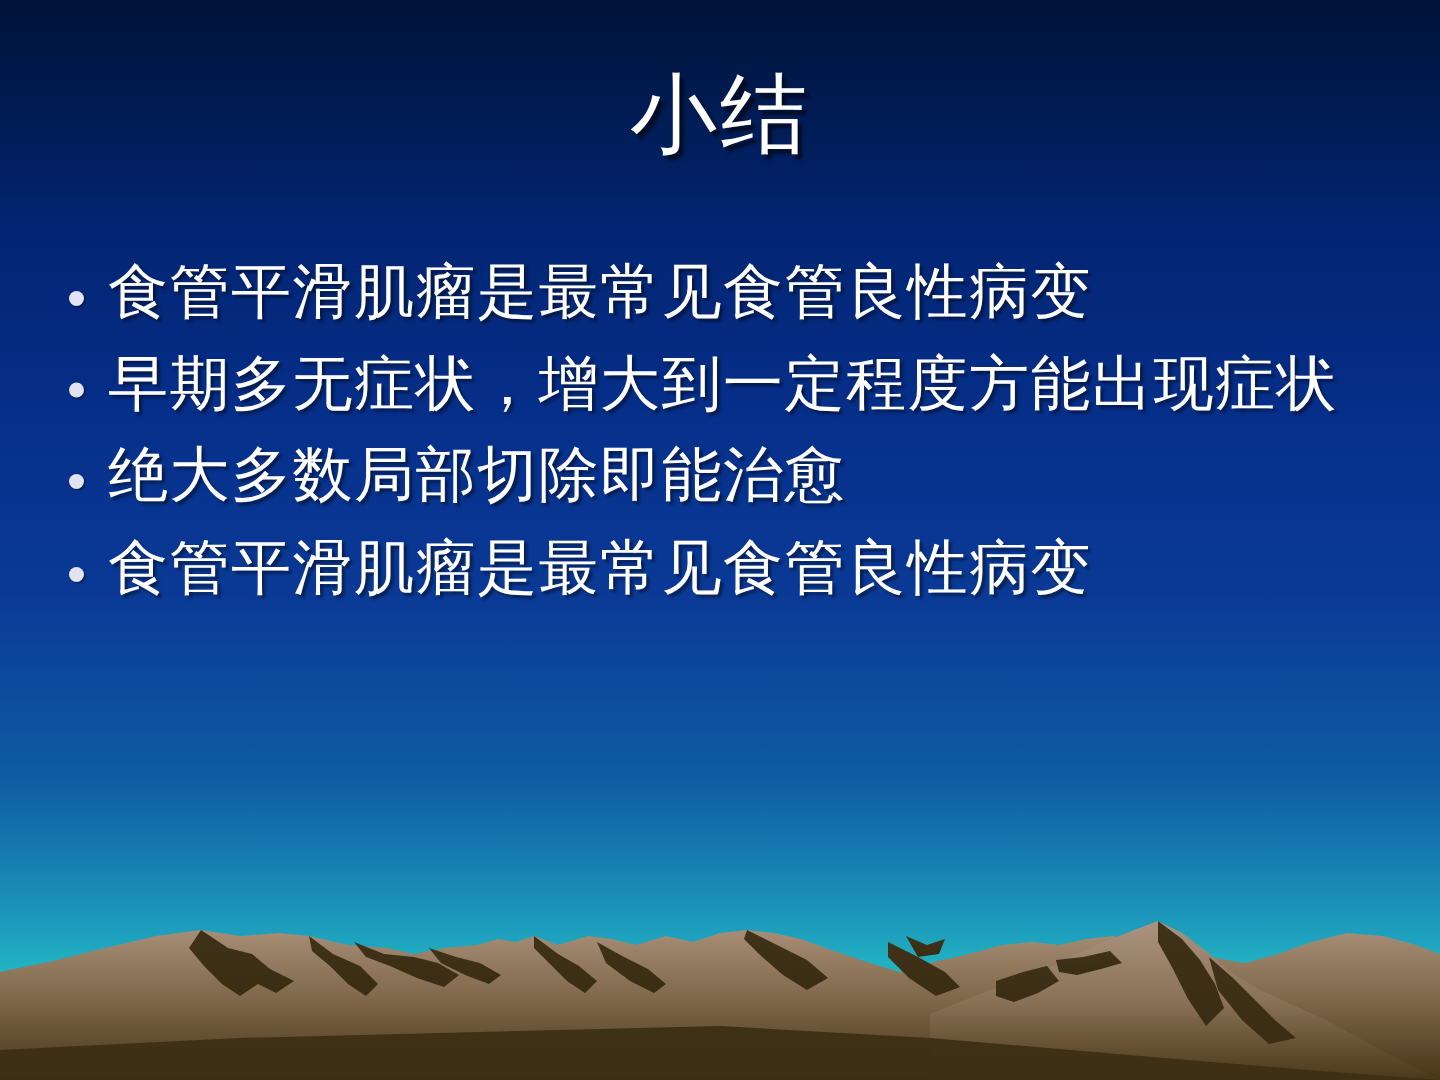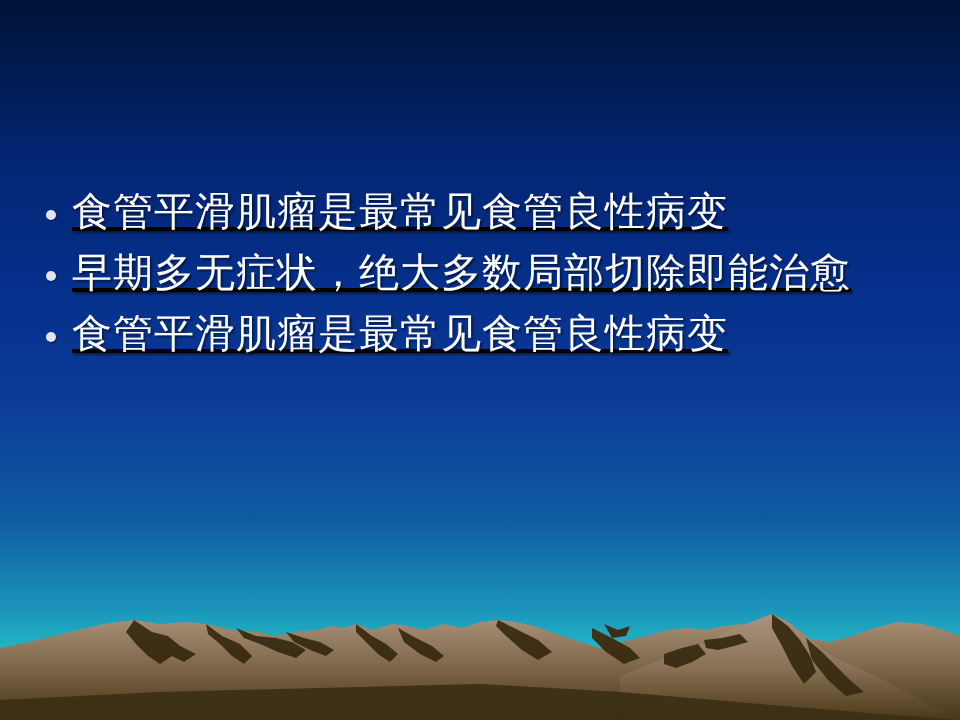--- a/index.html
+++ b/index.html
@@ -51,23 +51,22 @@
     letter-spacing: 2px;
     font-family: "DejaVu Serif", "Liberation Serif", serif;
     text-shadow: 3px 3px 2px rgba(0,0,0,0.55);
     white-space: nowrap;
   }
 
   
   #body {
     position: absolute;
     left: 46px;
-    top: 184px;
+    top: 168px;
     width: 880px;
-    text-decoration: underline;
   }
   .bullet-row {
     display: flex;
     align-items: flex-start;
     margin-bottom: 6px;
   }
   .bullet-dot {
     flex: 0 0 auto;
     width: 10px;
     height: 10px;
@@ -85,33 +84,38 @@
     font-family: "DejaVu Serif", "Liberation Serif", serif;
     text-shadow: 2px 2px 2px rgba(0,0,0,0.45);
     letter-spacing: 1px;
   }
 </style>
 </head>
 <body>
 
 <div id="slide">
 
+  <div id="title">小结</div>
 
   <div id="body">
 
     <div class="bullet-row">
       <span class="bullet-dot"></span>
       <span class="bullet-text">食管平滑肌瘤是最常见食管良性病变</span>
     </div>
 
     <div class="bullet-row">
       <span class="bullet-dot"></span>
-      <span class="bullet-text">早期多无症状，绝大多数局部切除即能治愈</span>
+      <span class="bullet-text">早期多无症状，增大到一定程度方能出现症状</span>
     </div>
 
+    <div class="bullet-row">
+      <span class="bullet-dot"></span>
+      <span class="bullet-text">绝大多数局部切除即能治愈</span>
+    </div>
 
     <div class="bullet-row">
       <span class="bullet-dot"></span>
       <span class="bullet-text">食管平滑肌瘤是最常见食管良性病变</span>
     </div>
 
 
   </div>
 
   <svg id="mountains" viewBox="0 0 960 140" preserveAspectRatio="none">

